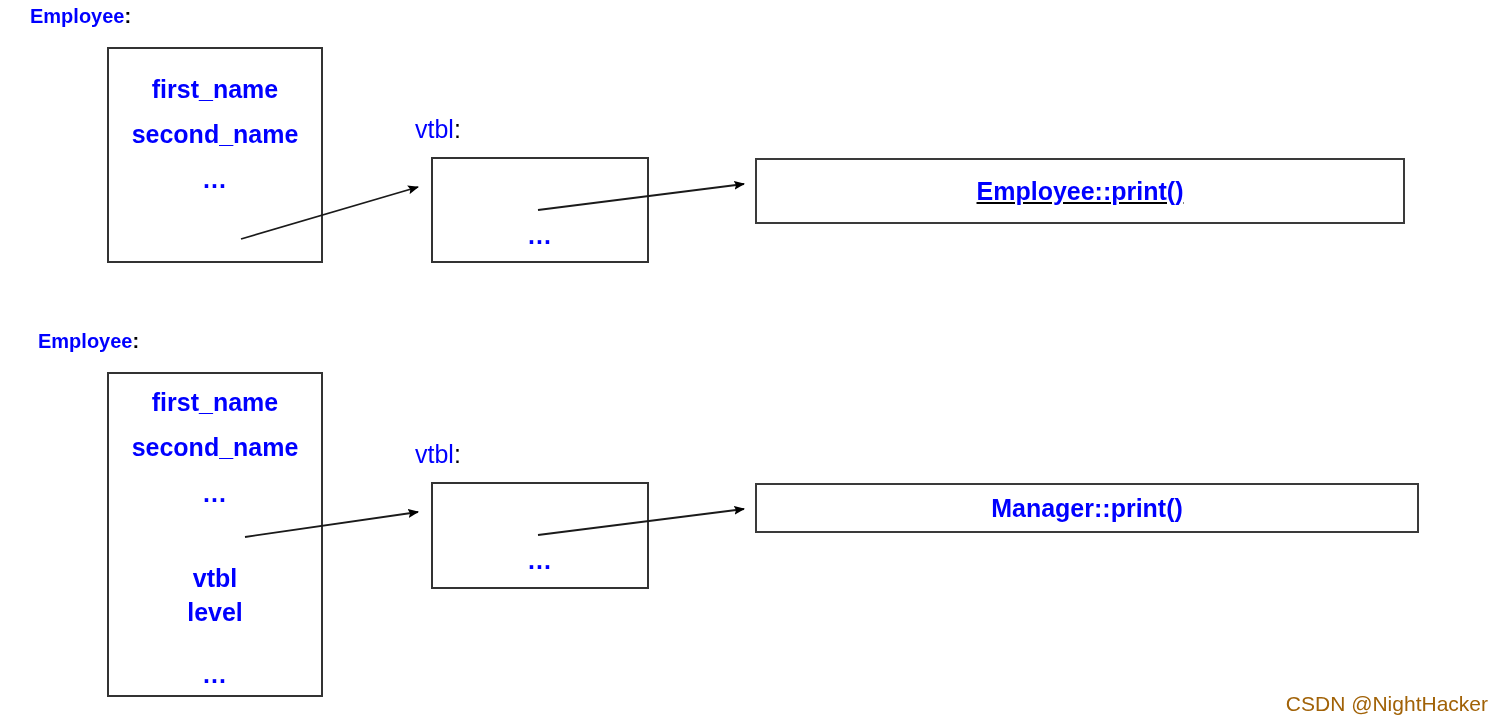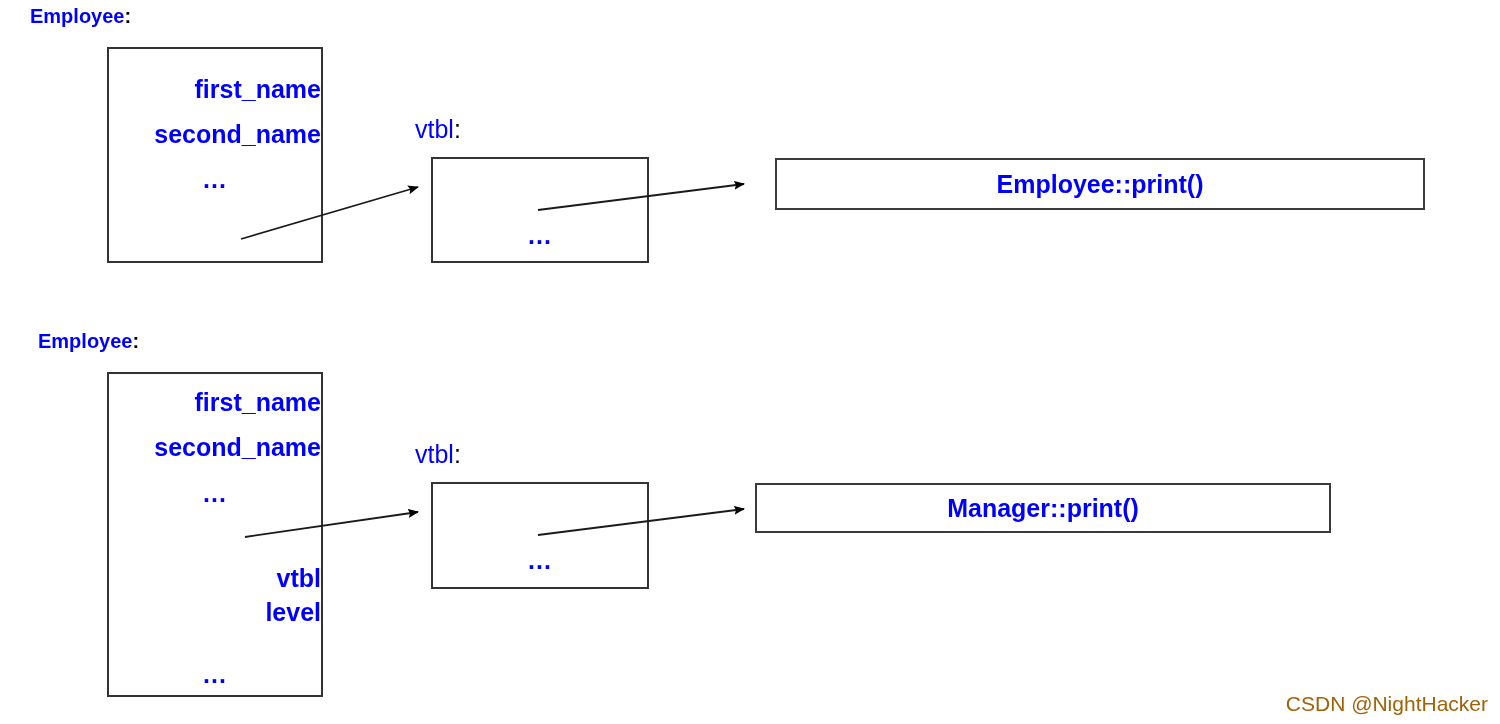--- a/index.html
+++ b/index.html
@@ -43,21 +43,21 @@
     background: #ffffff;
     box-sizing: border-box;
     display: flex;
     align-items: center;
     justify-content: center;
   }
   .field {
     position: absolute;
     width: 100%;
     left: 0;
-    text-align: right;
+    text-align: center;
     font-size: 25px;
     font-weight: bold;
     color: #0000ff;
     white-space: nowrap;
   }
   .ellipsis {
     position: absolute;
     width: 100%;
     left: 0;
     text-align: center;
@@ -114,21 +114,21 @@
   </div>
 
   <div class="vtbl-label" style="left:415px; top:115px;">
     <span class="name">vtbl</span><span class="colon">:</span>
   </div>
 
   <div class="obj-box" style="left:431px; top:157px; width:218px; height:106px;">
     <div class="ellipsis" style="top:62px;">...</div>
   </div>
 
-  <div class="wide-box" style="left:775px; top:158px; width:650px; height:52px;">
+  <div class="wide-box" style="left:755px; top:158px; width:650px; height:66px;text-decoration:underline;">
     <span class="fn-text">Employee::print()</span>
   </div>
 
   <div class="section-label" style="left:38px; top:330px;">
     <span class="name">Employee</span><span class="colon">:</span>
   </div>
 
   <div class="obj-box" style="left:107px; top:372px; width:216px; height:325px;">
     <div class="field" style="top:14px;">first_name</div>
     <div class="field" style="top:59px;">second_name</div>
@@ -139,21 +139,21 @@
   </div>
 
   <div class="vtbl-label" style="left:415px; top:440px;">
     <span class="name">vtbl</span><span class="colon">:</span>
   </div>
 
   <div class="obj-box" style="left:431px; top:482px; width:218px; height:107px;">
     <div class="ellipsis" style="top:62px;">...</div>
   </div>
 
-  <div class="wide-box" style="left:755px; top:483px; width:576px; height:50px;">
+  <div class="wide-box" style="left:755px; top:483px; width:664px; height:50px;">
     <span class="fn-text">Manager::print()</span>
   </div>
 
   <svg class="arrows" viewBox="0 0 1500 724">
     <defs>
       <marker id="ah" markerWidth="11" markerHeight="9" refX="10" refY="4.5" orient="auto" markerUnits="userSpaceOnUse">
         <path d="M0,0 L11,4.5 L0,9 L2,4.5 Z" fill="#000000"></path>
       </marker>
     </defs>
 

